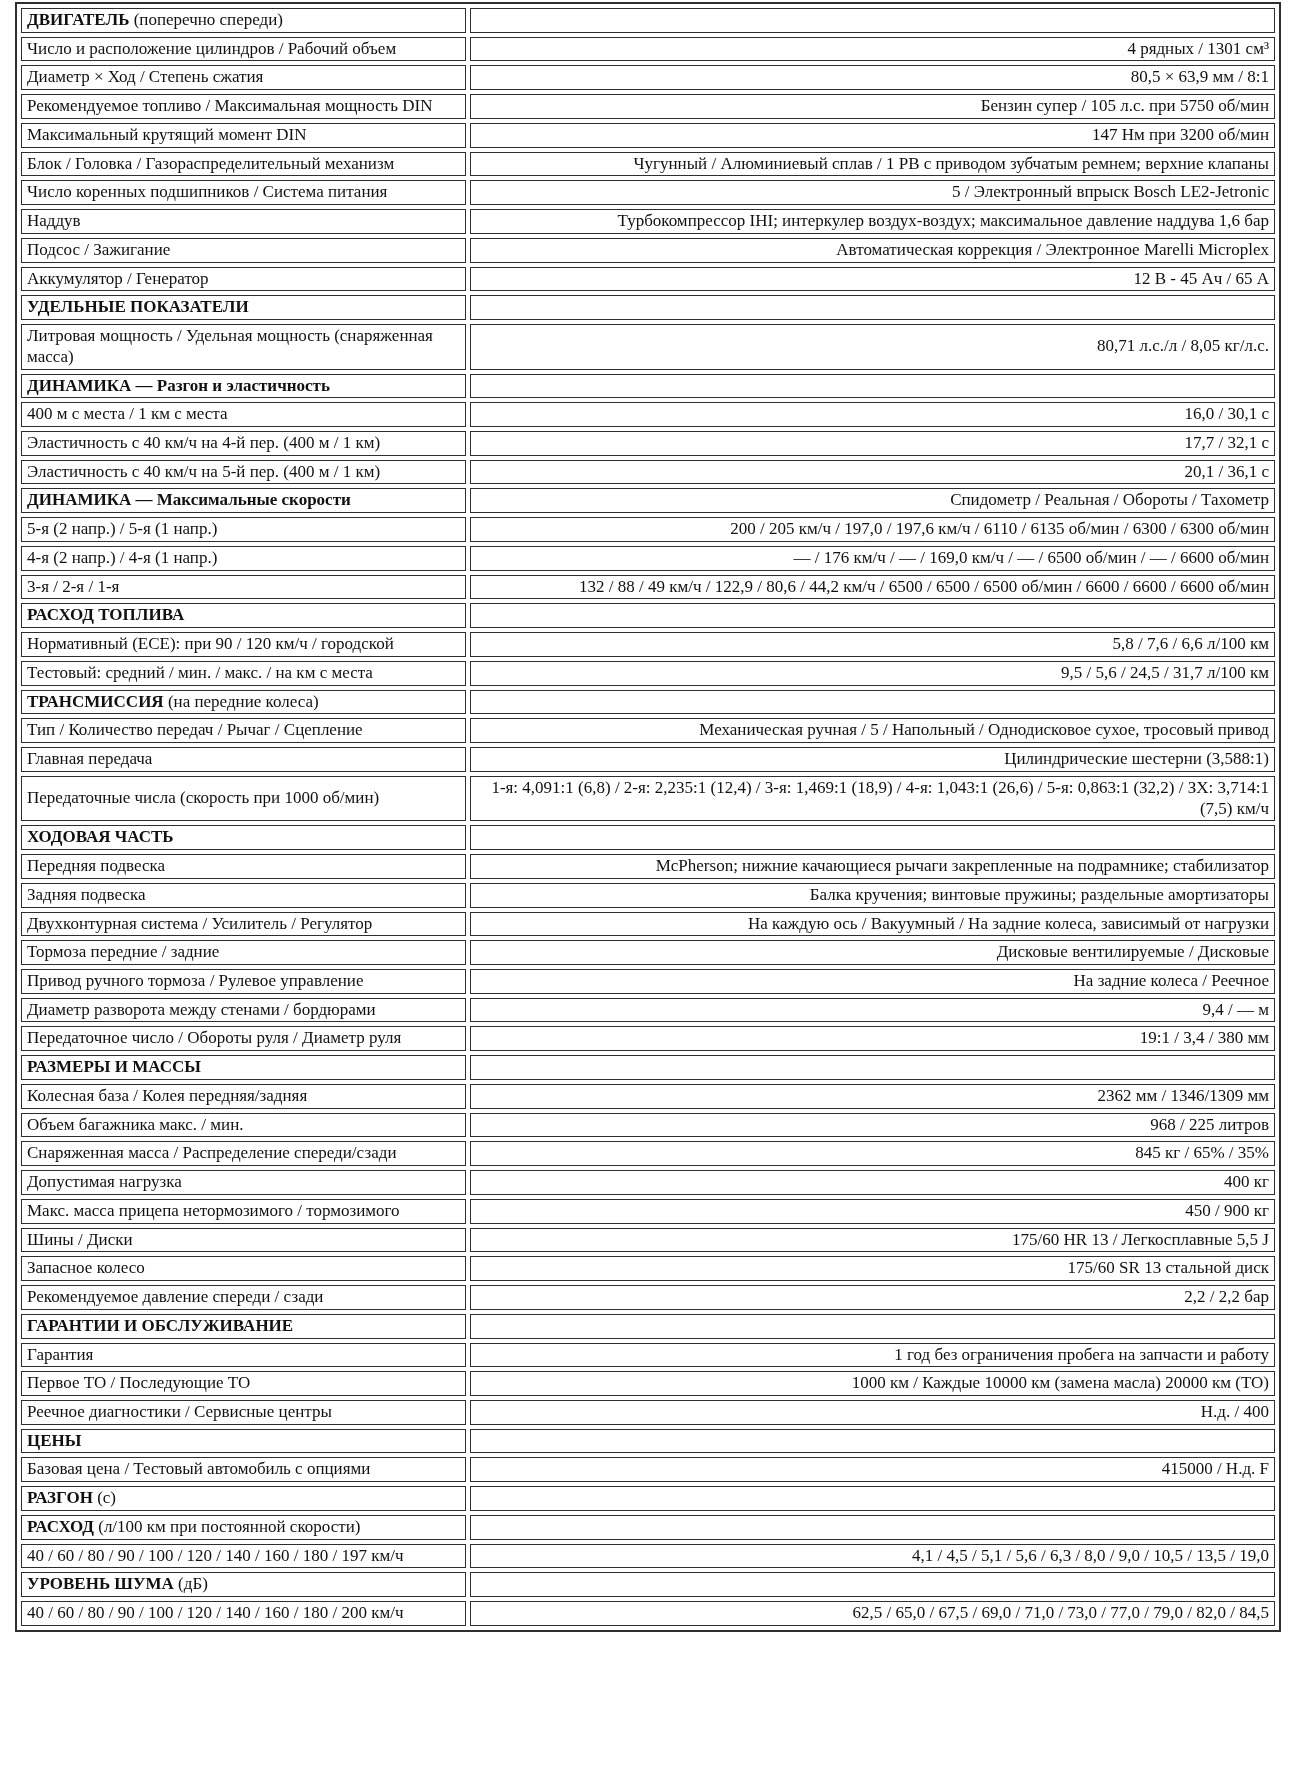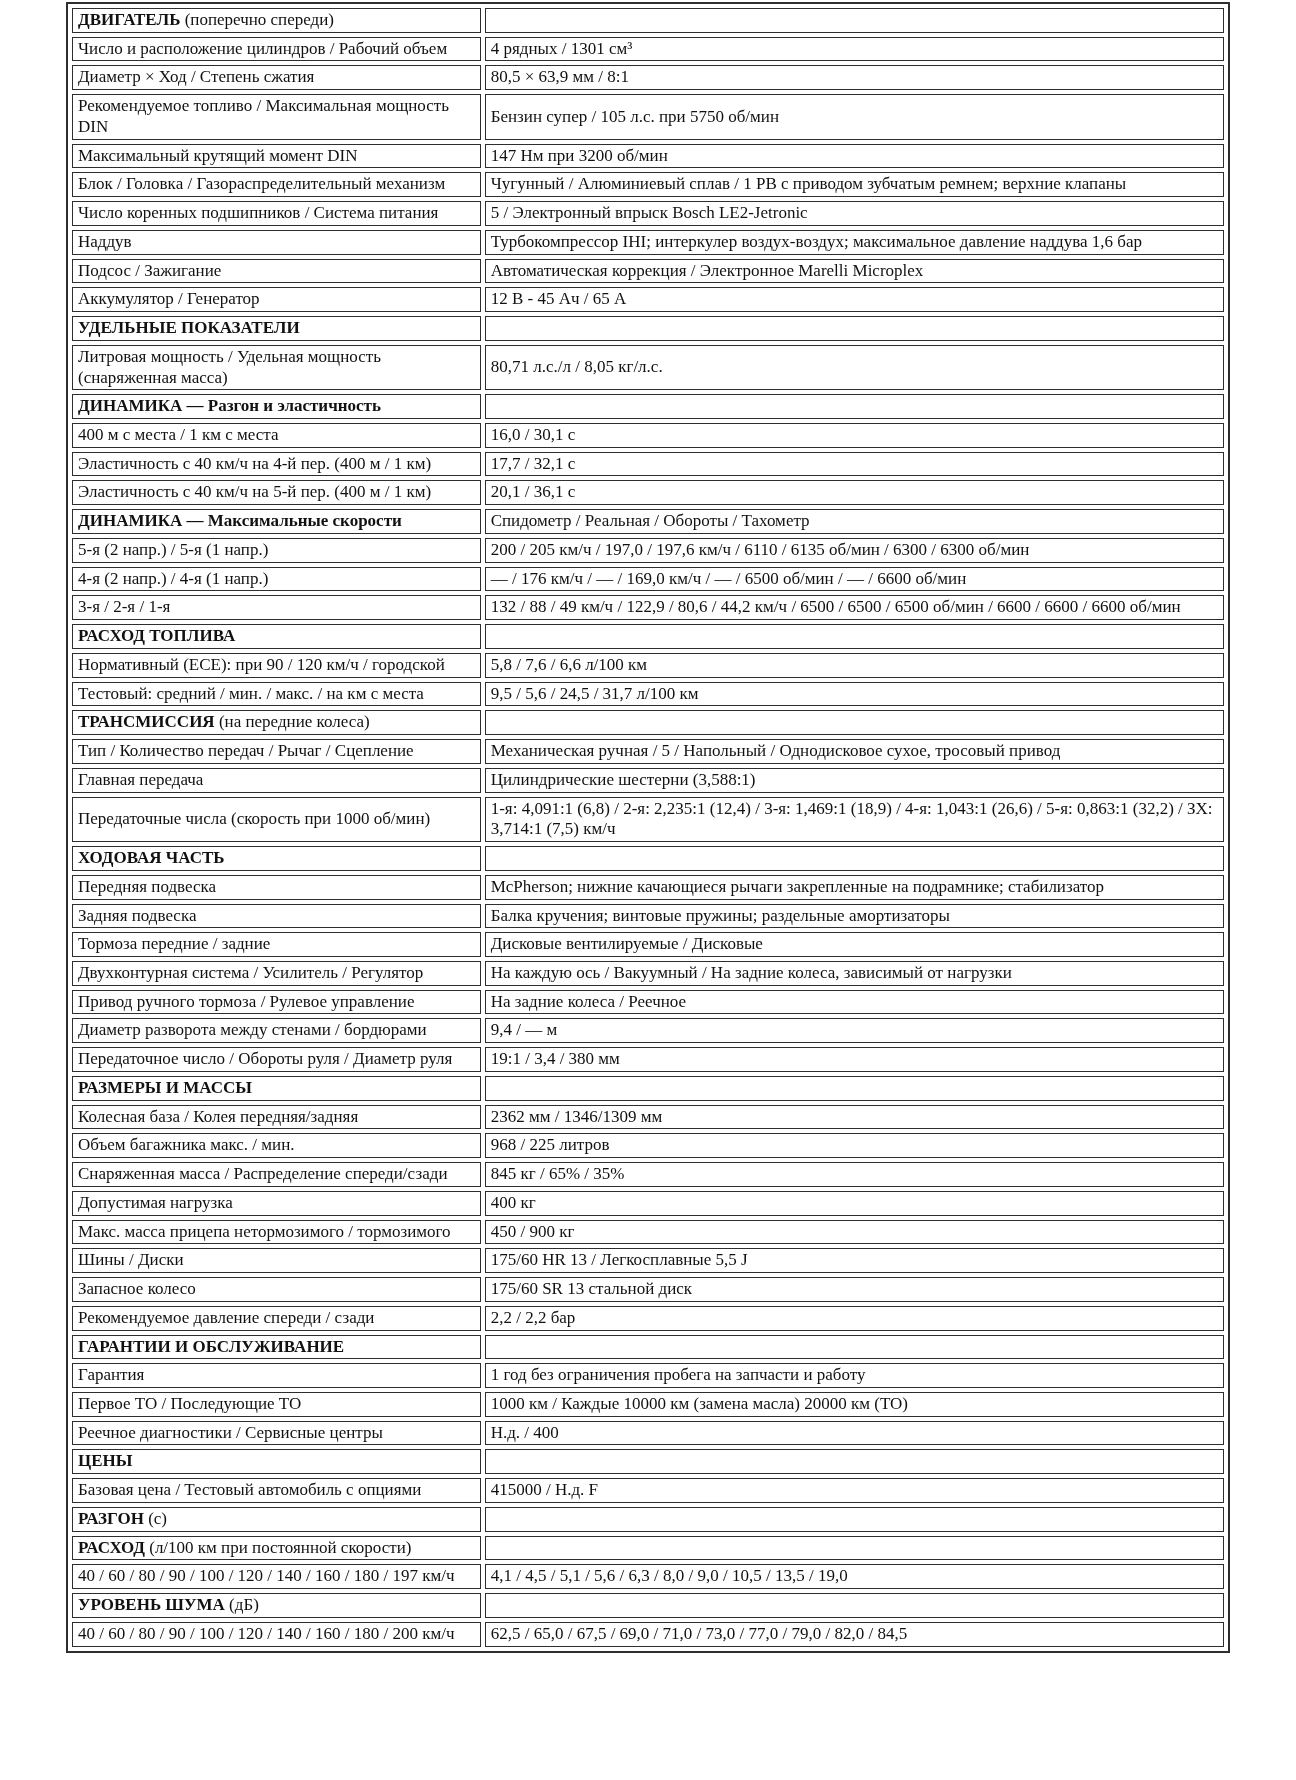--- a/index.html
+++ b/index.html
@@ -6,38 +6,38 @@
     margin: 0;
     padding: 0;
     background: #ffffff;
     color: #111111;
   }
   body {
     width: 1296px;
     font-family: "Liberation Serif", "DejaVu Serif", serif;
   }
   table.spec-table {
-    width: 1164px;
+    width: 1266px;
     margin: 2px auto 0 auto;
     border: 2px solid #2e2e2e;
     border-collapse: separate;
     border-spacing: 4px;
     table-layout: fixed;
   }
   table.spec-table td {
     border: 1px solid #2e2e2e;
     padding: 1px 5px;
     font-size: 17px;
     line-height: 1.22;
     vertical-align: middle;
     background: #ffffff;
     overflow: hidden;
   }
   td.label-cell { width: 35.3%; }
-  td.value-cell { width: 64.7%; }
+  td.value-cell { width: 64.7%; text-align: right; }
   .bold-part { font-weight: bold; }
   .rest-part { font-weight: normal; }
 </style>
 </head>
 <body>
 
 <table class="spec-table">
   <tbody>
       <tr>
         <td class="label-cell"><span class="bold-part">ДВИГАТЕЛЬ</span><span class="rest-part"> (поперечно спереди)</span></td>
@@ -153,26 +153,26 @@
       </tr>
       <tr>
         <td class="label-cell"><span class="rest-part">Передняя подвеска</span></td>
         <td class="value-cell"><span>McPherson; нижние качающиеся рычаги закрепленные на подрамнике; стабилизатор</span></td>
       </tr>
       <tr>
         <td class="label-cell"><span class="rest-part">Задняя подвеска</span></td>
         <td class="value-cell"><span>Балка кручения; винтовые пружины; раздельные амортизаторы</span></td>
       </tr>
       <tr>
+        <td class="label-cell"><span class="rest-part">Двухконтурная система / Усилитель / Регулятор</span></td>
+        <td class="value-cell"><span>На каждую ось / Вакуумный / На задние колеса, зависимый от нагрузки</span></td>
+      </tr>
+      <tr>
         <td class="label-cell"><span class="rest-part">Тормоза передние / задние</span></td>
         <td class="value-cell"><span>Дисковые вентилируемые / Дисковые</span></td>
-      </tr>
-      <tr>
-        <td class="label-cell"><span class="rest-part">Двухконтурная система / Усилитель / Регулятор</span></td>
-        <td class="value-cell"><span>На каждую ось / Вакуумный / На задние колеса, зависимый от нагрузки</span></td>
       </tr>
       <tr>
         <td class="label-cell"><span class="rest-part">Привод ручного тормоза / Рулевое управление</span></td>
         <td class="value-cell"><span>На задние колеса / Реечное</span></td>
       </tr>
       <tr>
         <td class="label-cell"><span class="rest-part">Диаметр разворота между стенами / бордюрами</span></td>
         <td class="value-cell"><span>9,4 / — м</span></td>
       </tr>
       <tr>

